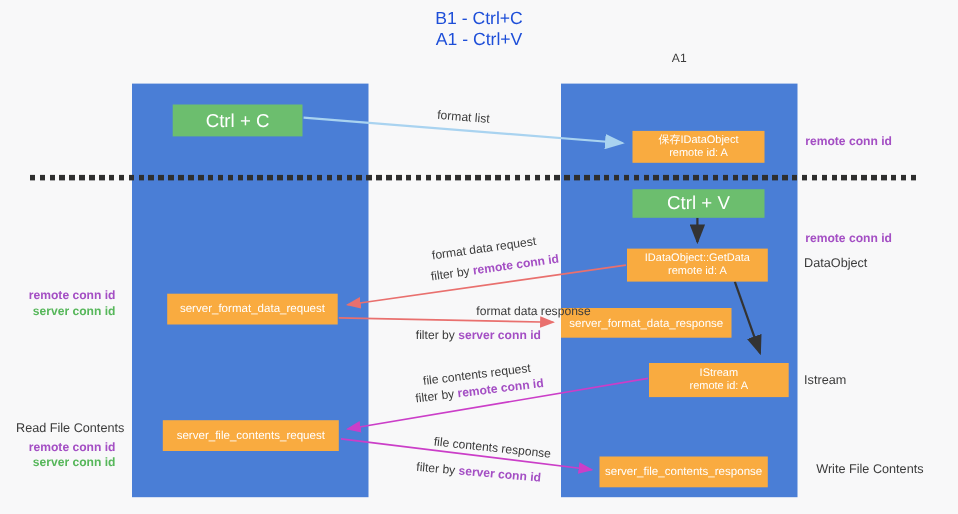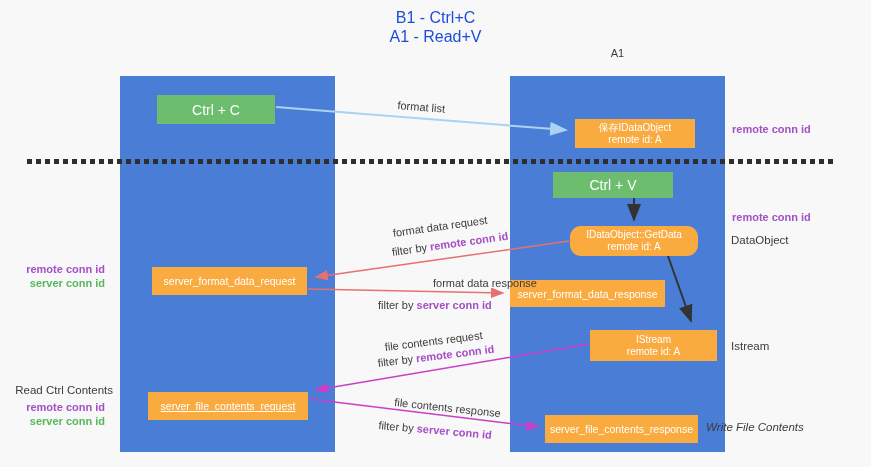--- a/index.html
+++ b/index.html
@@ -14,40 +14,40 @@
                  font-size:11px; line-height:13px; color:#3b3b3b; }
   .lane { position:absolute; top:76px; width:215px; height:376px; background:#4a7ed6; z-index:1; }
 
   .dashed { position:absolute; left:27px; top:159px; width:809px; height:5px; z-index:3;
             background:repeating-linear-gradient(90deg,#2e2e2e 0 5px,transparent 5px 9px); }
 
   #arrows { position:absolute; left:0; top:0; z-index:4; pointer-events:none; }
 
   .node { position:absolute; z-index:5; display:flex; align-items:center; justify-content:center;
           color:#fff; text-align:center; }
-  .green  { background:#6cbe6e; font-size:14px; }
+  .green  { background:#6cbe6e; font-size:17px; }
   .orange { background:#f9ab40; font-size:10.5px; }
   .two-line { flex-direction:column; font-size:10px; line-height:12px; }
 
   .albl { position:absolute; z-index:6; font-size:11px; color:#3b3b3b; white-space:nowrap;
           transform-origin:0 0; }
   .purple { color:#a44fc4; font-weight:bold; }
   .greentx { color:#57b75b; font-weight:bold; }
   .side { position:absolute; z-index:6; font-size:11px; white-space:nowrap; }
   .side.plain { font-size:11.5px; color:#3b3b3b; }
   .rblock { text-align:right; line-height:14px; }
 </style>
 </head>
 <body>
 
 <div id="canvas">
 
   <div class="title">
     <div>B1 - Ctrl+C</div>
-    <div>A1 - Read+V</div>
+    <div>A1 - Ctrl+V</div>
   </div>
 
   <div class="lane-header" style="left:120px;">
   </div>
   <div class="lane-header" style="left:510px;">
     <div>A1</div>
   </div>
 
   <div class="lane" style="left:120px;"></div>
   <div class="lane" style="left:510px;"></div>
@@ -80,43 +80,43 @@
 
   <div class="node green" style="left:157px; top:95px; width:118px; height:29px;">
     <span>Ctrl + C</span>
   </div>
 
   <div class="node orange two-line" style="left:575px; top:119px; width:120px; height:29px;">
     <span>保存IDataObject</span>
     <span>remote id: A</span>
   </div>
 
-  <div class="node green" style="left:553px; top:172px; width:120px; height:26px;">
+  <div class="node green" style="left:575px; top:172px; width:120px; height:26px;">
     <span>Ctrl + V</span>
   </div>
 
-  <div class="node orange two-line" style="left:570px; top:226px; width:128px; height:30px;border-radius:11px;">
+  <div class="node orange two-line" style="left:570px; top:226px; width:128px; height:30px;">
     <span>IDataObject::GetData</span>
     <span>remote id: A</span>
   </div>
 
   <div class="node orange" style="left:152px; top:267px; width:155px; height:28px;">
     <span>server_format_data_request</span>
   </div>
 
   <div class="node orange" style="left:510px; top:280px; width:155px; height:27px;">
     <span>server_format_data_response</span>
   </div>
 
   <div class="node orange two-line" style="left:590px; top:330px; width:127px; height:31px;">
     <span>IStream</span>
     <span>remote id: A</span>
   </div>
 
-  <div class="node orange" style="left:148px; top:392px; width:160px; height:28px;text-decoration:underline;">
+  <div class="node orange" style="left:148px; top:382px; width:160px; height:28px;">
     <span>server_file_contents_request</span>
   </div>
 
   <div class="node orange" style="left:545px; top:415px; width:153px; height:28px;">
     <span>server_file_contents_response</span>
   </div>
 
   <div class="albl" style="left:398px; top:99px; transform:rotate(4.5deg);">format list</div>
 
   <div class="albl" style="left:392px; top:227px; transform:rotate(-8deg);">format data request</div>
@@ -136,27 +136,27 @@
 
   <div class="albl" style="left:395px; top:396px; transform:rotate(6deg);">file contents response</div>
   <div class="albl" style="left:379px; top:419px; transform:rotate(5deg);">
     <span>filter by </span><span class="purple">server conn id</span>
   </div>
 
   <div class="side purple" style="left:732px; top:123px;">remote conn id</div>
   <div class="side purple" style="left:732px; top:211px;">remote conn id</div>
   <div class="side plain" style="left:731px; top:234px;">DataObject</div>
   <div class="side plain" style="left:731px; top:340px;">Istream</div>
-  <div class="side plain" style="left:706px; top:421px;font-style:italic;">Write File Contents</div>
+  <div class="side plain" style="left:742px; top:421px;">Write File Contents</div>
 
   <div class="side rblock" style="left:15px; top:262px; width:90px;">
     <div class="purple">remote conn id</div>
     <div class="greentx">server conn id</div>
   </div>
 
-  <div class="side plain rblock" style="left:14px; top:383px; width:99px;">Read Ctrl Contents</div>
+  <div class="side plain rblock" style="left:14px; top:383px; width:99px;">Read File Contents</div>
 
   <div class="side rblock" style="left:15px; top:400px; width:90px;">
     <div class="purple">remote conn id</div>
     <div class="greentx">server conn id</div>
   </div>
 
 </div>
 
 </body></html>

